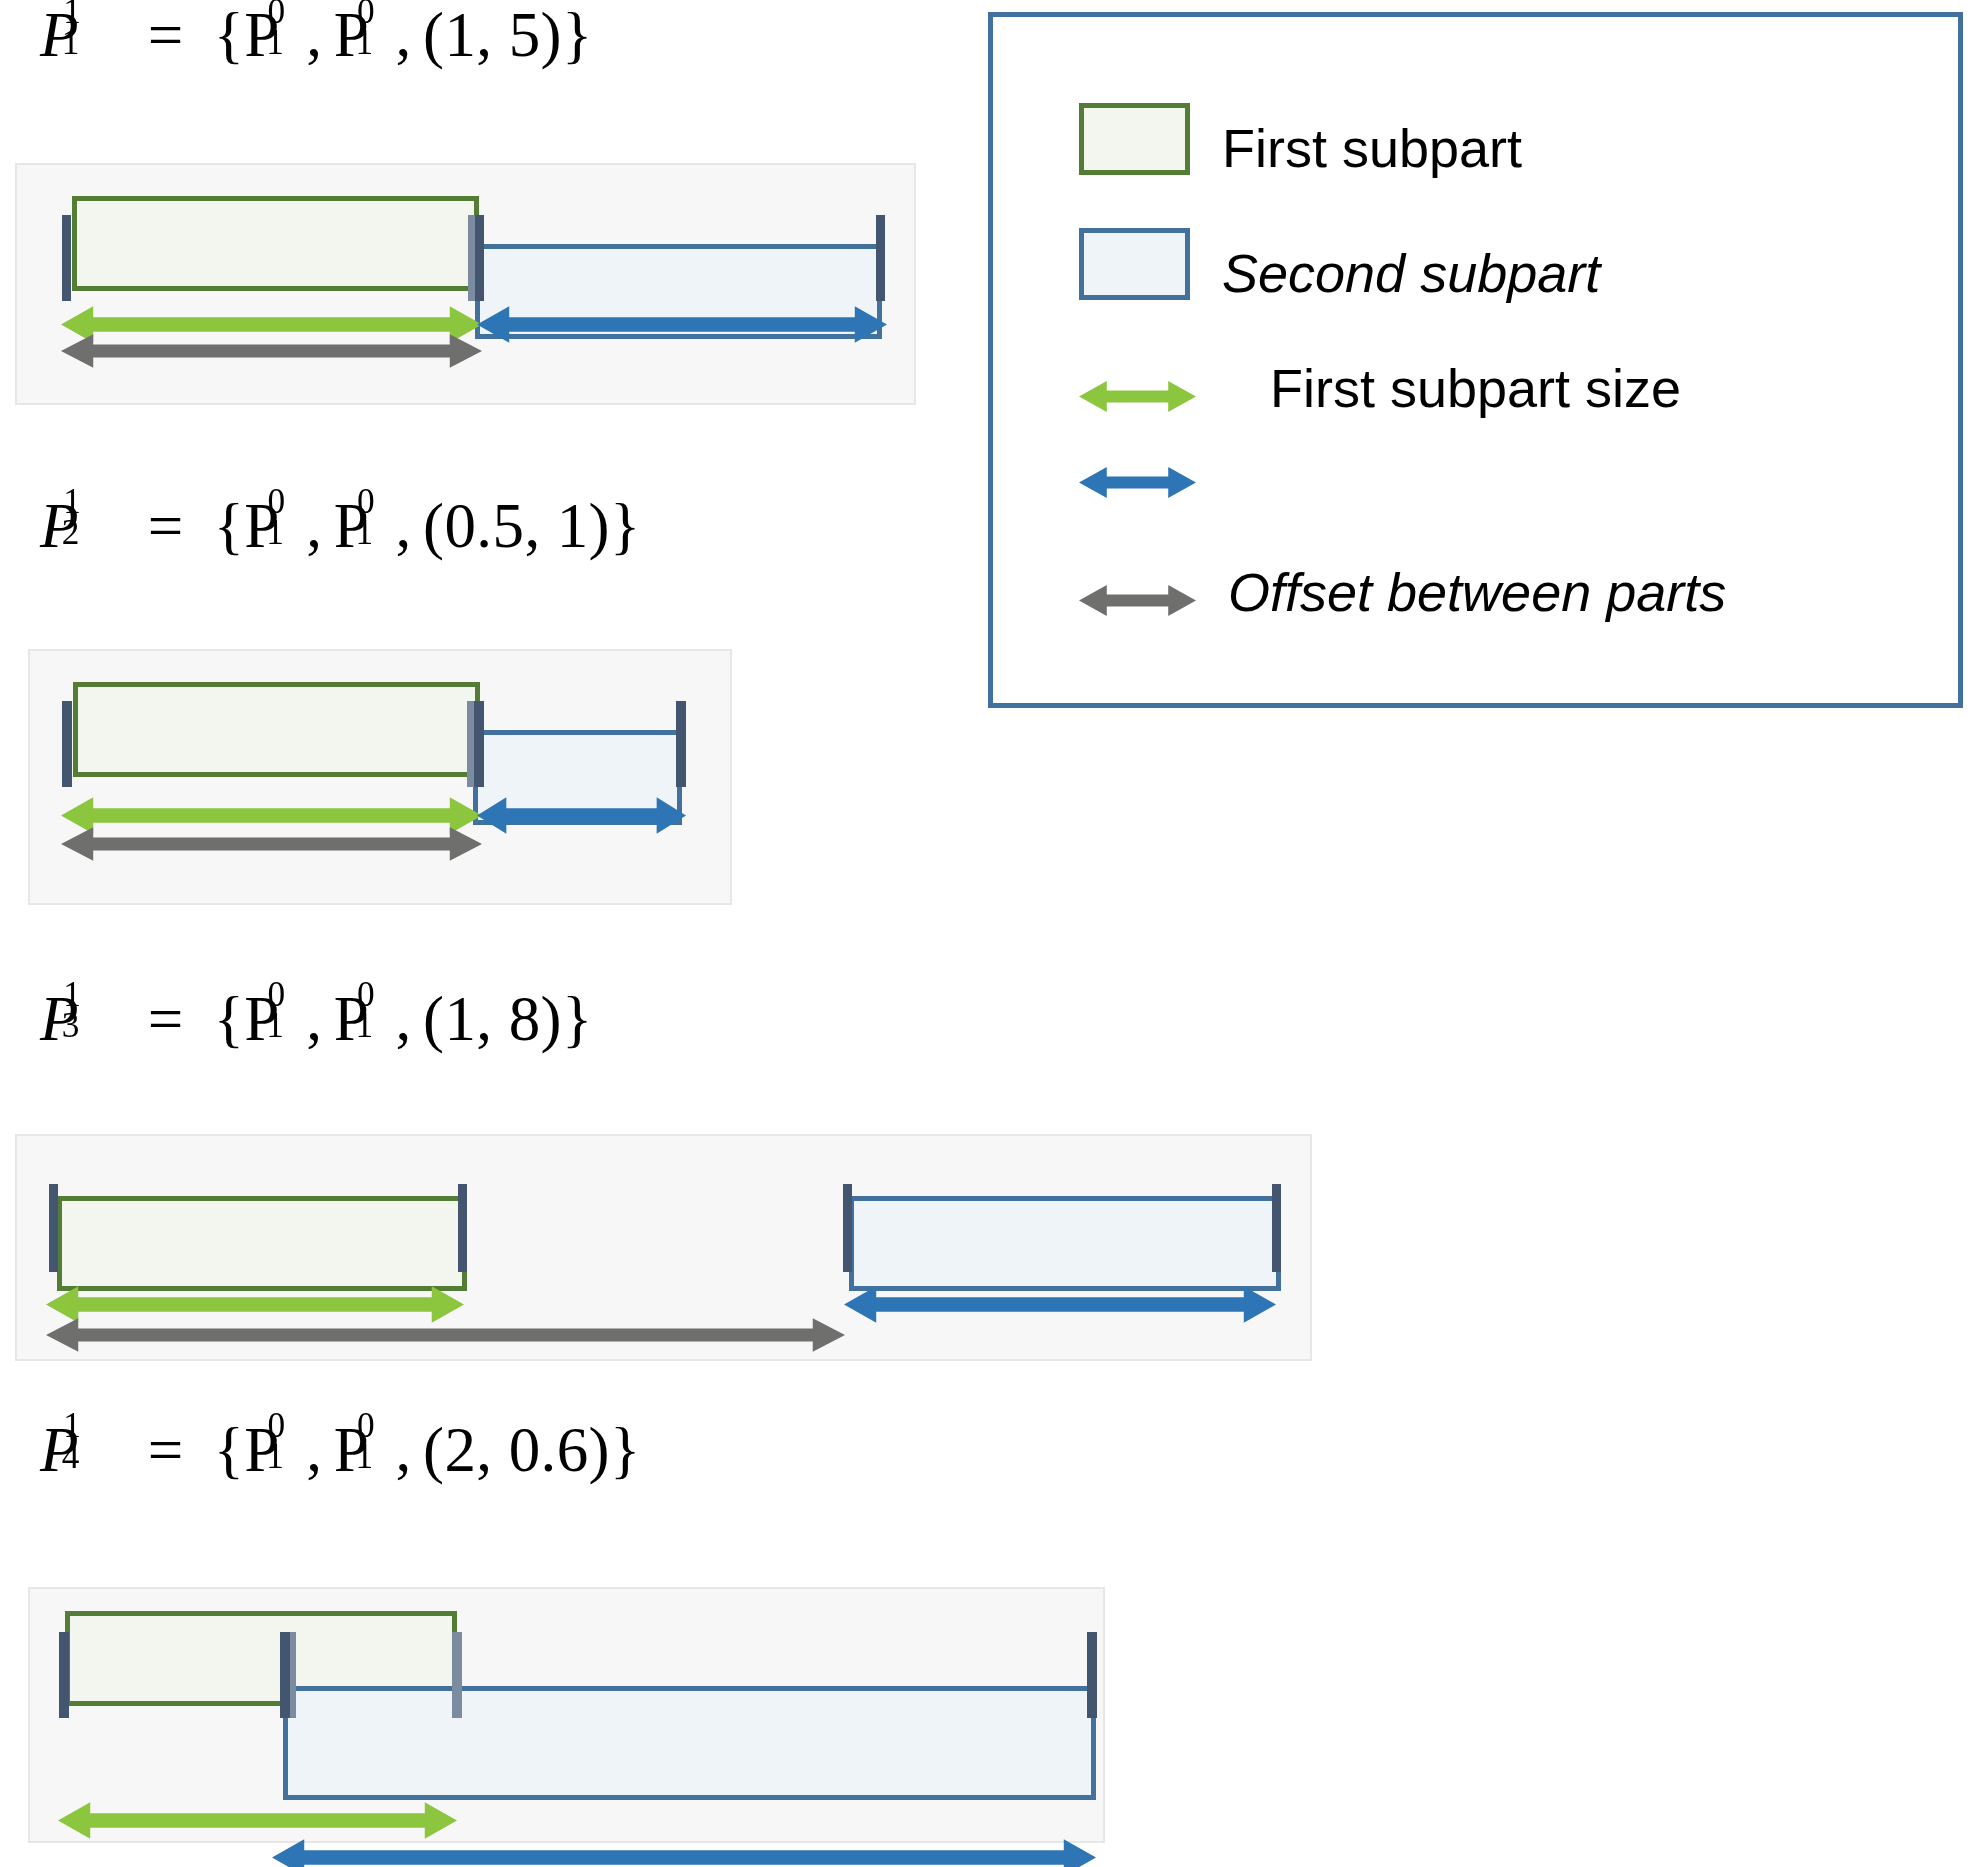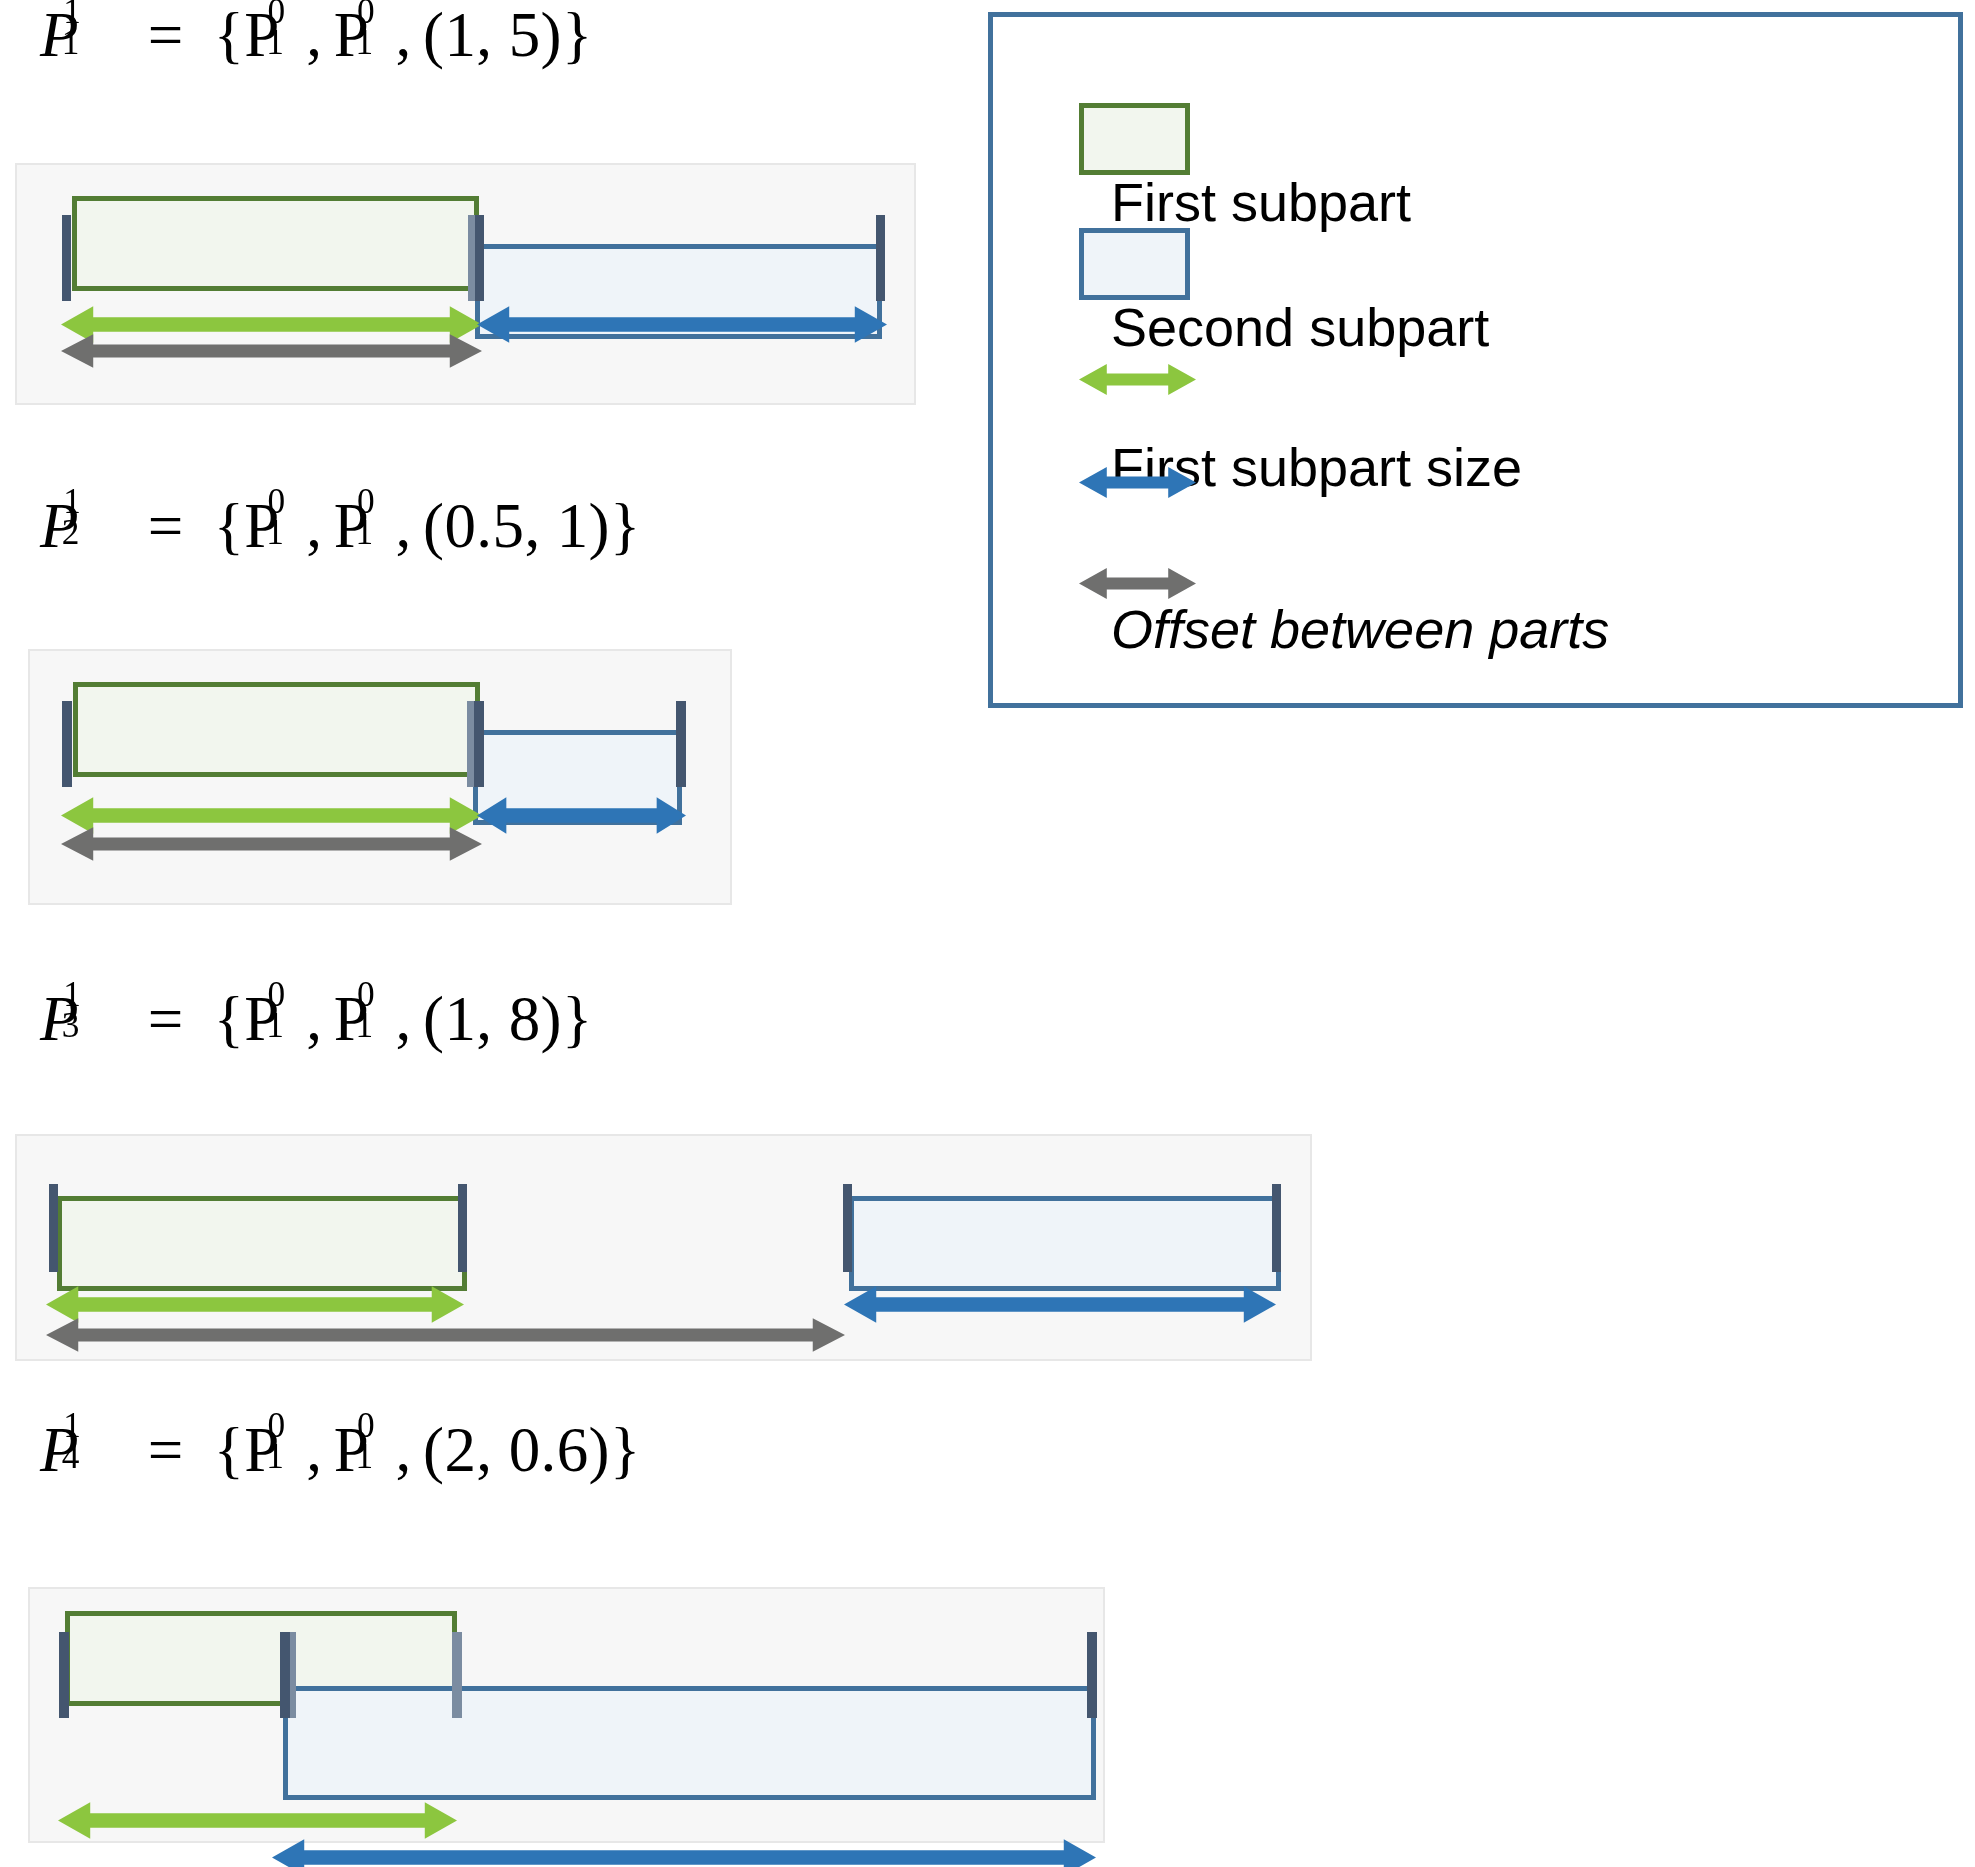--- a/index.html
+++ b/index.html
@@ -91,22 +91,21 @@
   
   .legend {
     position: absolute;
     box-sizing: border-box;
     background: #ffffff;
     border: 5.1px solid #41719C;
   }
   .legend-row {
     position: absolute;
     display: flex;
-    align-items: flex-start;
-    flex-direction: column;
+    align-items: flex-end;
   }
   .swatch {
     box-sizing: border-box;
     width: 111px;
     height: 72px;
   }
   .swatch.green { border: 5.1px solid #537D34; background: #F2F6EE; }
   .swatch.blue  { border: 5.1px solid #41719C; background: #EFF4F9; }
   .legend-arrow { width: 117px; height: 37px; }
   .legend-arrow svg { display: block; width: 100%; height: 100%; }
@@ -249,21 +248,21 @@
 
 </div>
 
 <div class="legend" style="left:988px; top:11.7px; width:975px; height:696px;">
 
   <div class="legend-row" style="left:86px; top:86px;">
     <span class="swatch green"></span>
     <span class="legend-label">First subpart</span>
   </div>
 
-  <div class="legend-row" style="left:86px; top:211px;">
+  <div class="legend-row" style="left:86px; top:211px;font-style:italic;">
     <span class="swatch blue"></span>
     <span class="legend-label">Second subpart</span>
   </div>
 
   <div class="legend-row" style="left:86px; top:344px;gap:42px;">
     <span class="legend-arrow">
       <svg viewBox="0 0 160 50" preserveAspectRatio="none">
         <polygon points="0,25 38,4 38,17 122,17 122,4 160,25 122,46 122,33 38,33 38,46" fill="#8CC63F"></polygon>
       </svg>
     </span>

